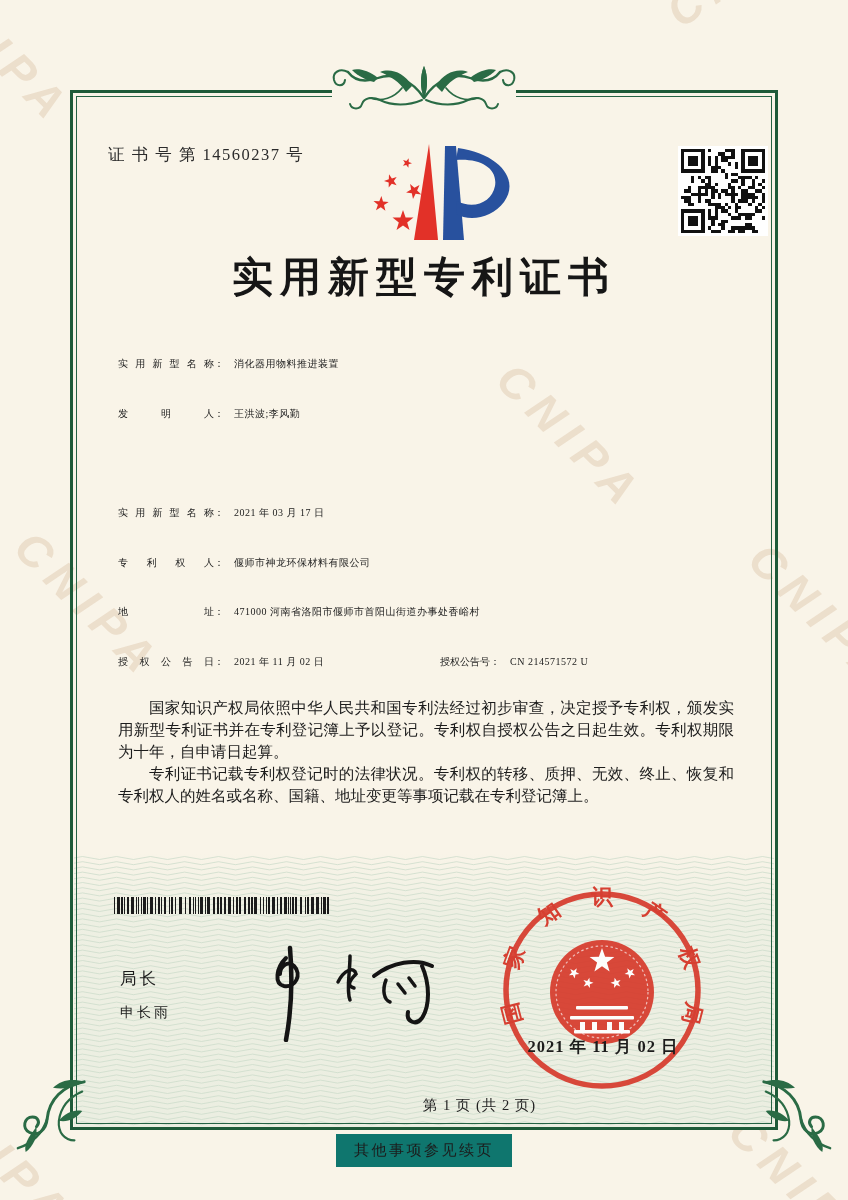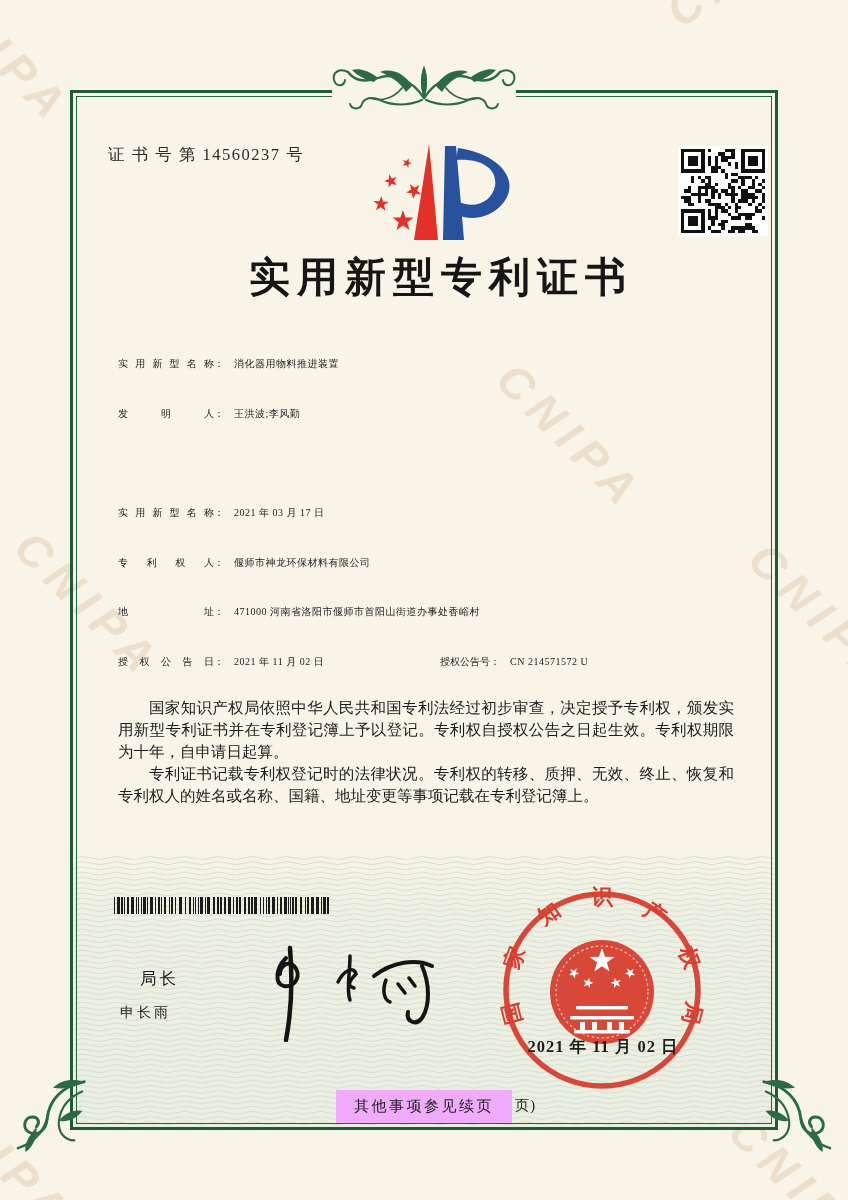--- a/index.html
+++ b/index.html
@@ -22,42 +22,42 @@
   .corner-orn.br{left:756px;top:1076px;transform:scaleX(-1);}
 
   
   .waveband{position:absolute;left:74px;top:852px;width:700px;height:276px;z-index:0;
       background:linear-gradient(rgba(236,239,226,0),rgba(236,239,226,.85) 22%,#ebeee1);}
   .waves{position:absolute;left:74px;top:852px;z-index:0;}
   .cert-no{position:absolute;left:108px;top:144px;font-size:16.5px;letter-spacing:1.5px;color:#2b2b2b;z-index:2;text-align:center;}
   .logo{position:absolute;left:350px;top:134px;width:170px;height:120px;z-index:2;}
   .qrwrap{position:absolute;left:678px;top:146px;width:84px;height:84px;background:#fff;padding:3px;z-index:2;}
   .title{position:absolute;left:70px;top:250px;width:708px;text-align:center;z-index:2;
-      font-size:41px;font-weight:700;letter-spacing:7px;color:#161616;padding-left:17px;}
+      font-size:41px;font-weight:700;letter-spacing:7px;color:#161616;}
 
   .frow{position:absolute;left:118px;font-size:10px;z-index:2;white-space:nowrap;}
   .lbl{display:inline-block;width:96px;text-align:justify;text-align-last:justify;
        -moz-text-align-last:justify;text-justify:inter-character;}
   .val{margin-left:10px;letter-spacing:.5px;}
   .grant2{position:absolute;left:322px;top:0;white-space:nowrap;}
 
   .body-text{position:absolute;left:118px;top:697px;width:616px;z-index:2;
       font-size:15.5px;line-height:22px;text-align:justify;color:#1c1c1c;}
   .body-text p{margin:0;text-indent:2em;}
 
   .barcode{position:absolute;left:114px;top:897px;z-index:2;}
-  .signer-title{position:absolute;left:120px;top:968px;font-size:16.5px;letter-spacing:3px;z-index:2;margin-left:20px;}
+  .signer-title{position:absolute;left:120px;top:968px;font-size:16.5px;letter-spacing:3px;z-index:2;}
   .signer-name{position:absolute;left:120px;top:1004px;font-size:14px;letter-spacing:3px;z-index:2;}
   .signature{position:absolute;left:246px;top:942px;z-index:2;}
   .seal{position:absolute;left:492px;top:880px;width:220px;height:220px;z-index:3;opacity:.96;}
 
   .page-info{position:absolute;left:70px;top:1096px;width:819px;text-align:center;
       font-size:14.5px;letter-spacing:1px;z-index:2;color:#222;}
-  .footer-note{position:absolute;left:50%;top:1090px;transform:translateX(-50%);
-      background:#f0abfc;padding:7px 18px;font-size:15px;letter-spacing:2.5px;z-index:2;color:#1c1c1c;}
+  .footer-note{position:absolute;left:50%;top:1134px;transform:translateX(-50%);
+      background:#0f766e;padding:7px 18px;font-size:15px;letter-spacing:2.5px;z-index:2;color:#1c1c1c;}
 </style>
 </head>
 <body>
 
 <div class="page">
 
   <div class="wm" style="left:-48px;top:-34px;transform:rotate(45deg)">CNIPA</div>
   <div class="wm" style="left:656px;top:-6px;transform:rotate(-35deg)">CNIPA</div>
   <div class="wm" style="left:524px;top:352px;transform:rotate(45deg)">CNIPA</div>
   <div class="wm" style="left:42px;top:520px;transform:rotate(45deg)">CNIPA</div>

